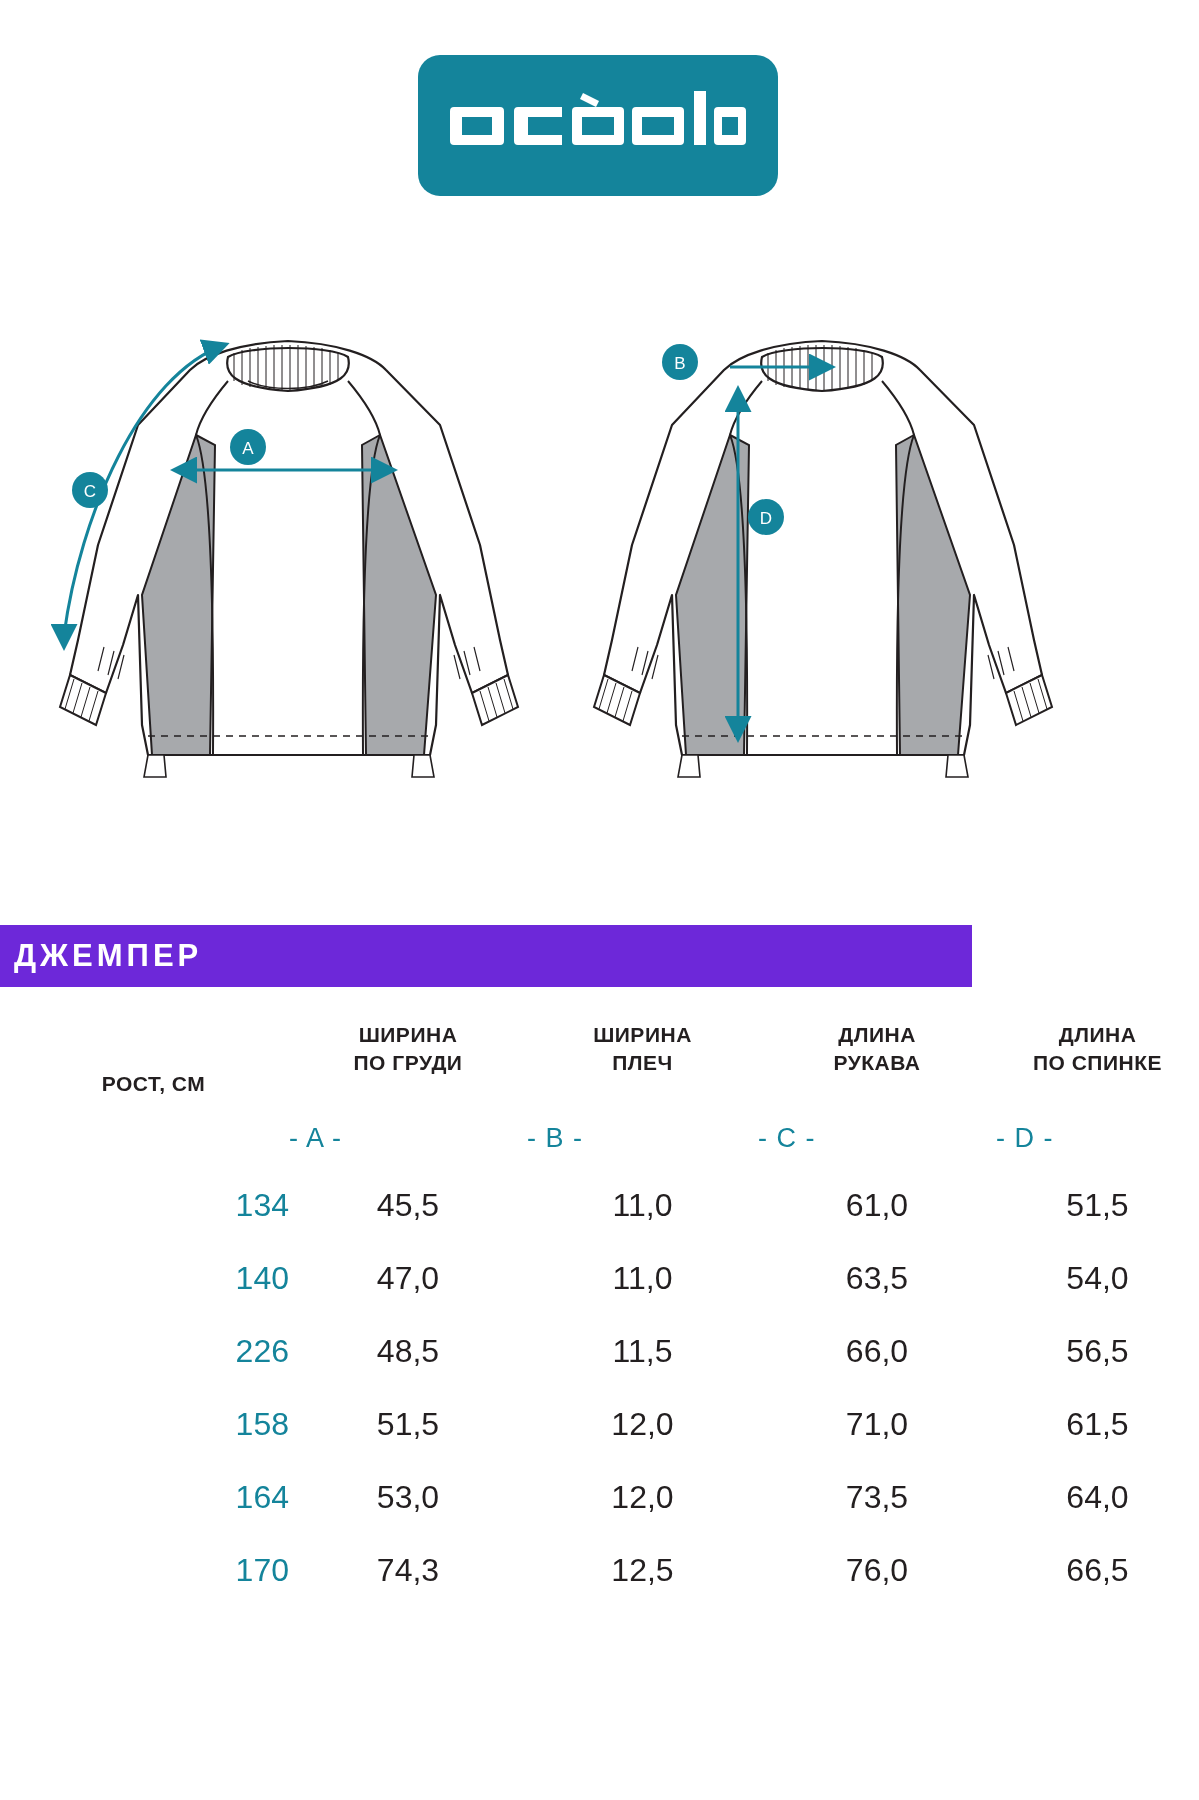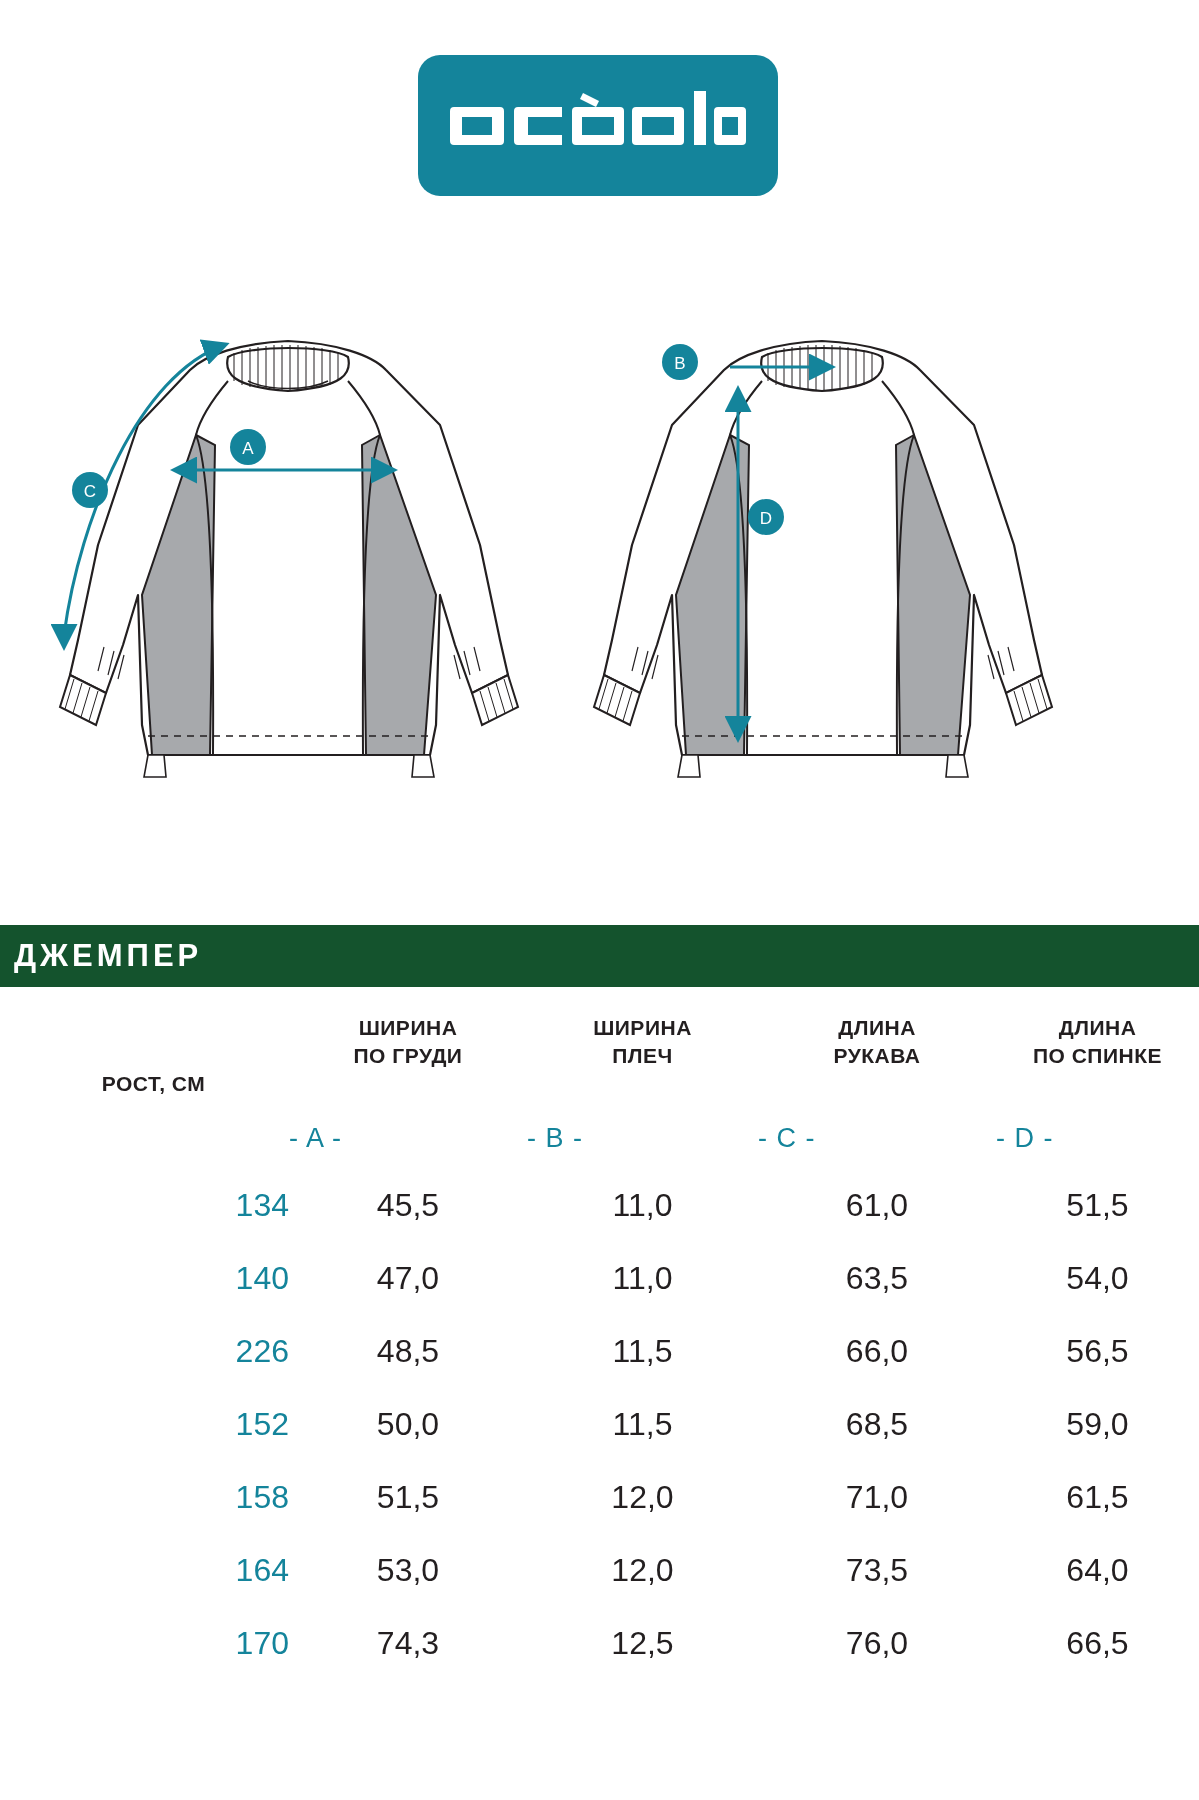--- a/index.html
+++ b/index.html
@@ -47,23 +47,23 @@
     top: 295px;
     width: 1199px;
     height: 600px;
   }
 
   
   .title-bar {
     position: absolute;
     left: 0;
     top: 925px;
-    width: 1199px;
+    width: 972px;
     height: 62px;
-    background: #14532d;
+    background: #6d28d9;
     display: flex;
     align-items: center;
   }
   .title-bar .title-text {
     color: #ffffff;
     font-size: 31px;
     font-weight: bold;
     letter-spacing: 4px;
     padding-left: 14px;
   }
@@ -91,21 +91,21 @@
     padding: 0;
     border: none;
     height: 120px;
   }
   .hdr-cell {
     font-size: 21px;
     font-weight: bold;
     line-height: 1.32;
     color: #231f20;
     letter-spacing: 0.5px;
-    padding-top: 27px;
+    padding-top: 34px;
   }
   .hdr-cell.first {
     padding-left: 18px;
     padding-top: 83px;
   }
   .hdr-cell.measure { padding-left: 0; }
 
   .letter-row td {
     border: none;
     padding: 0;
@@ -392,27 +392,20 @@
           <td class="cell-val col4">54,0</td>
         </tr>
         <tr class="data-row">
           <td class="cell-height">226</td>
           <td class="cell-val col1">48,5</td>
           <td class="cell-val col2">11,5</td>
           <td class="cell-val col3">66,0</td>
           <td class="cell-val col4">56,5</td>
         </tr>
         <tr class="data-row">
-          <td class="cell-height">152</td>
-          <td class="cell-val col1">50,0</td>
-          <td class="cell-val col2">11,5</td>
-          <td class="cell-val col3">68,5</td>
-          <td class="cell-val col4">59,0</td>
-        </tr>
-        <tr class="data-row">
           <td class="cell-height">158</td>
           <td class="cell-val col1">51,5</td>
           <td class="cell-val col2">12,0</td>
           <td class="cell-val col3">71,0</td>
           <td class="cell-val col4">61,5</td>
         </tr>
         <tr class="data-row">
           <td class="cell-height">164</td>
           <td class="cell-val col1">53,0</td>
           <td class="cell-val col2">12,0</td>

